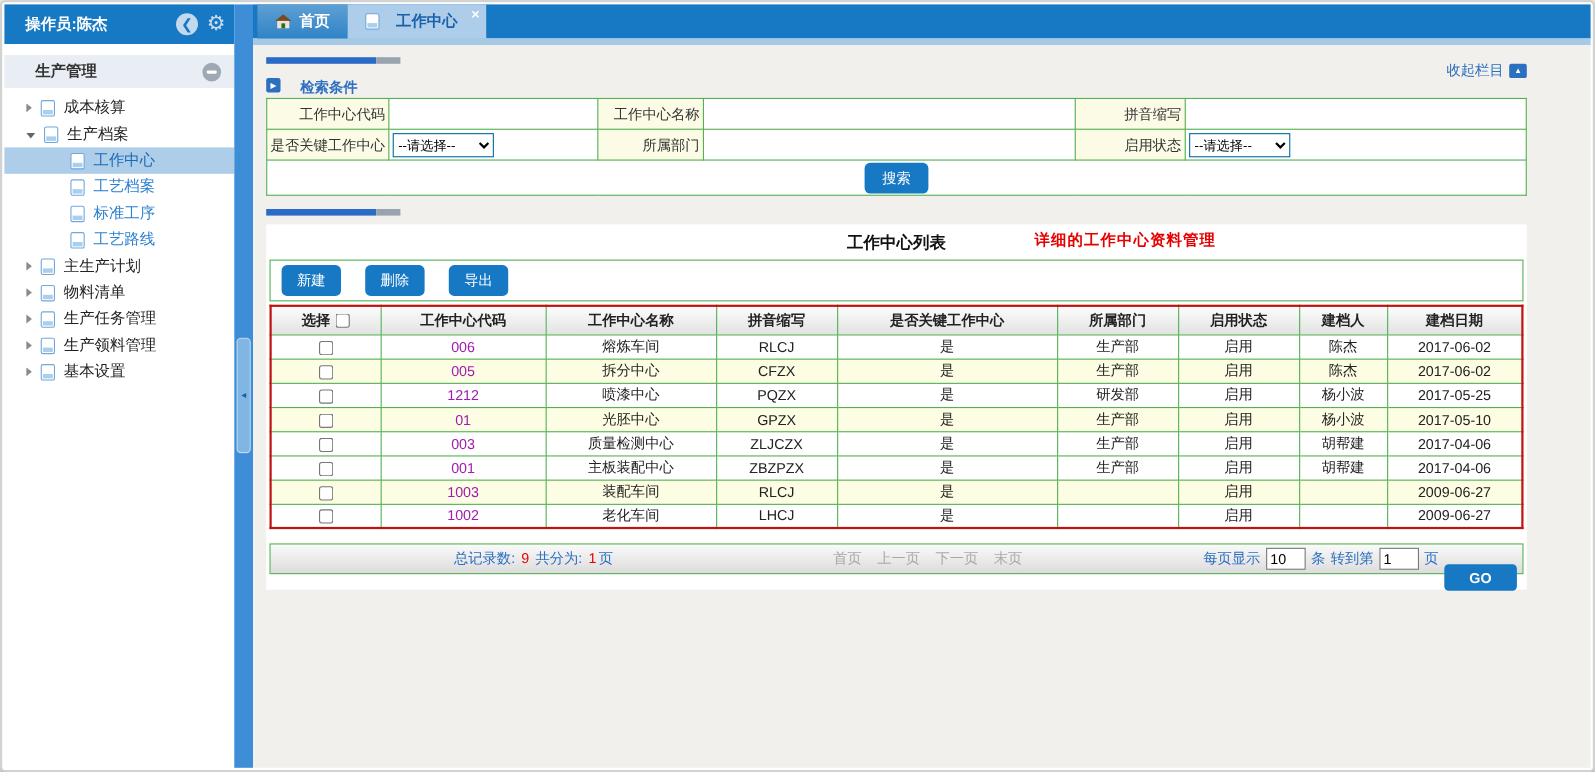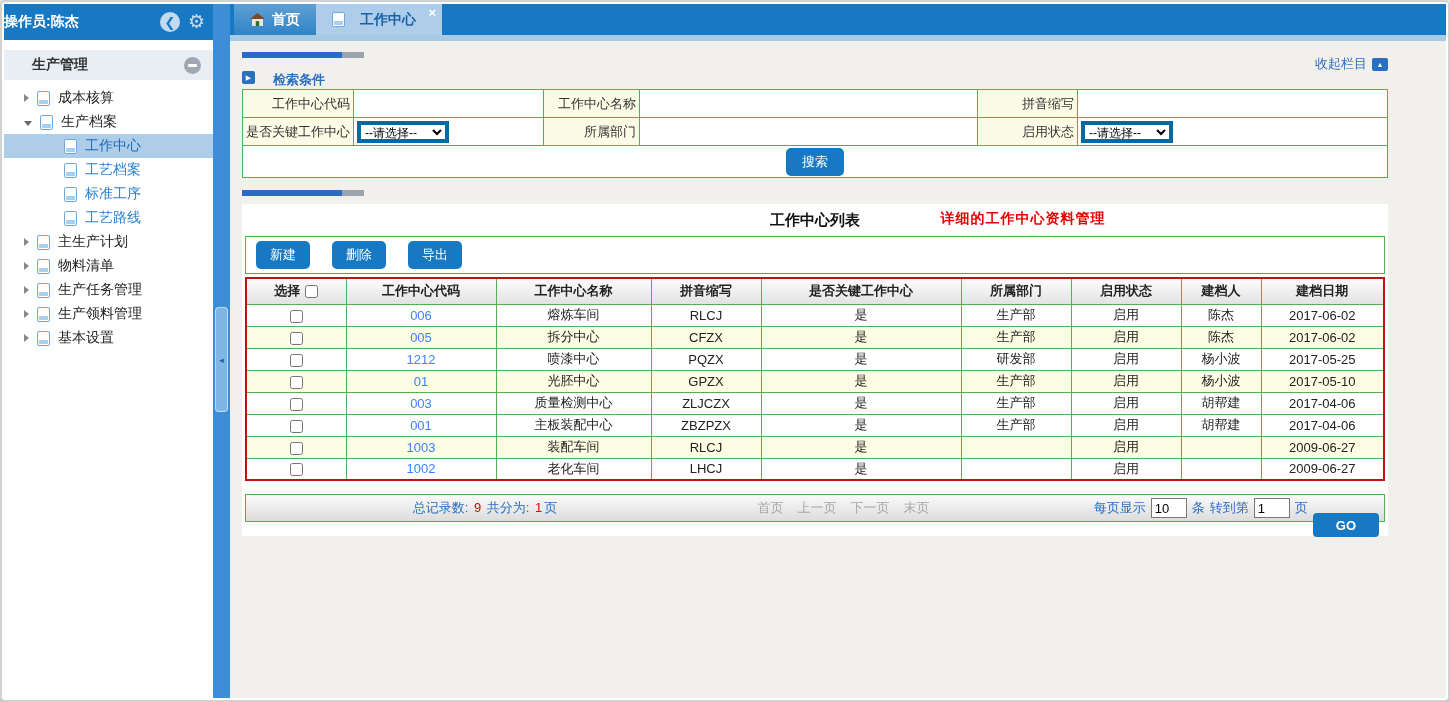--- a/index.html
+++ b/index.html
@@ -3,21 +3,21 @@
 <meta charset="utf-8">
 <style>
   * { box-sizing: border-box; margin: 0; padding: 0; }
   html,body { background:#e9e9e9; }
   body { font-family: "Liberation Sans", "DejaVu Sans", sans-serif; }
   .window { position:relative; width:1450px; height:702px; background:#fff; border:2px solid #d2d2d2;
             border-radius:5px; overflow:hidden; box-shadow:0 3px 4px rgba(0,0,0,.25); }
 
   
   .sidebar { position:absolute; left:2px; top:2px; bottom:2px; width:209px; background:#fff; }
-  .op-bar { height:36px; background:#1779c4; display:flex; align-items:center; padding:0 8px 0 0; }
+  .op-bar { height:36px; background:#1779c4; display:flex; align-items:center; padding:0 8px 0 19px; }
   .op-label { color:#fff; font-weight:bold; font-size:14px; flex:1; }
   .circle-back { width:20px; height:20px; border-radius:50%; background:#c3d9ee; color:#1779c4;
                  font-size:13px; font-weight:bold; display:flex; align-items:center; justify-content:center; margin-right:8px; cursor:pointer;}
   .gear { color:#c9dbec; font-size:19px; line-height:20px; cursor:pointer; }
   .panel-head { margin-top:10px; height:30px; background:#e9eef4; display:flex; align-items:center; padding:0 12px 0 28px; }
   .panel-title { font-size:14px; font-weight:bold; color:#333; flex:1; }
   .minus-circle { width:17px; height:17px; border-radius:50%; background:#9fa9b3; position:relative; cursor:pointer; }
   .minus-circle::after { content:""; position:absolute; left:4px; right:4px; top:7px; height:3px; background:#fff; border-radius:1px; }
   .tree { margin-top:6px; }
   .tree-item { height:24px; display:flex; align-items:center; font-size:14px; color:#222; cursor:pointer; }
@@ -57,38 +57,38 @@
 
   .section-head { height:16px; display:flex; gap:18px; }
   .section-arrow { width:13px; height:13px; background:#2b6fc0; border-radius:2px; color:#fff; font-size:7px;
                    display:flex; align-items:center; justify-content:center; }
   .section-title { color:#2b6fc0; font-size:13px; font-weight:bold; }
 
   table.search { width:100%; border-collapse:collapse; margin-top:2px; background:#fff; }
   table.search td { border:1px solid #52b152; font-size:13px; height:28px; padding:1px 3px; }
   table.search td.lbl { background:#fbfbe6; text-align:right; color:#333; white-space:nowrap; }
   table.search td.btn-row { height:32px; text-align:center; }
-  table.search select { height:22px; font-size:12px; border:4px solid #0369a1; background:#fff; min-width:92px; }
+  table.search select { height:22px; font-size:12px; border:1px solid #0369a1; background:#fff; min-width:92px; }
   table.search input[type=text] { width:98%; height:20px; border:none; outline:none; font-size:13px; background:transparent; }
   .btn { background:#1779c4; color:#fff; border:none; border-radius:5px; font-size:13px; padding:5px 14px; cursor:pointer;
          font-family:inherit; }
   .btn.search-btn { padding:5px 16px; }
 
   .panel { margin-top:8px; background:#fff; padding:4px 3px 14px 3px; position:relative; }
   .panel-title-row { height:24px; position:relative; display:flex; align-items:center; justify-content:center; }
   .list-title { font-size:15px; font-weight:bold; color:#111; }
   .annotation { position:absolute; left:61%; top:2px; color:#e60000; font-size:14px; font-weight:bold; letter-spacing:1px; }
   .toolbar { margin-top:4px; border:1px solid #52b152; padding:4px 10px; display:flex; gap:22px; }
 
   table.grid { width:100%; border-collapse:collapse; margin-top:3px; border:2px solid #c11111; }
   table.grid th { border:1px solid #52b152; background:linear-gradient(#fcfcfc,#e2e2e2); font-size:13px; color:#222;
                   height:26px; font-weight:bold; }
   table.grid td { border:1px solid #52b152; font-size:13px; color:#222; height:22px; text-align:center; }
   table.grid tr.alt td { background:#fdfde3; }
-  table.grid td.code { color:#3b82f6; cursor:pointer; }
+  table.grid td.code { color:#a21caf; cursor:pointer; }
   table.grid input[type=checkbox], table.search input[type=checkbox] { width:13px; height:13px; vertical-align:middle; }
   th .hd-chk { margin-left:5px; }
 
   .pagination { margin-top:13px; border:1px solid #52b152; background:linear-gradient(#fafafa,#dcdcdc); height:28px;
                 display:flex; align-items:center; font-size:13px; }
   .pg-total { width:42%; text-align:center; color:#2b6fc0; }
   .pg-total b { color:#e60000; font-weight:normal; padding:0 2px; }
   .pg-nav { width:21%; display:flex; gap:14px; justify-content:center; color:#a8a8a8; }
   .pg-nav span { cursor:pointer; }
   .pg-controls { margin-left:auto; display:flex; align-items:center; gap:5px; color:#2b6fc0; padding-right:5px; }

